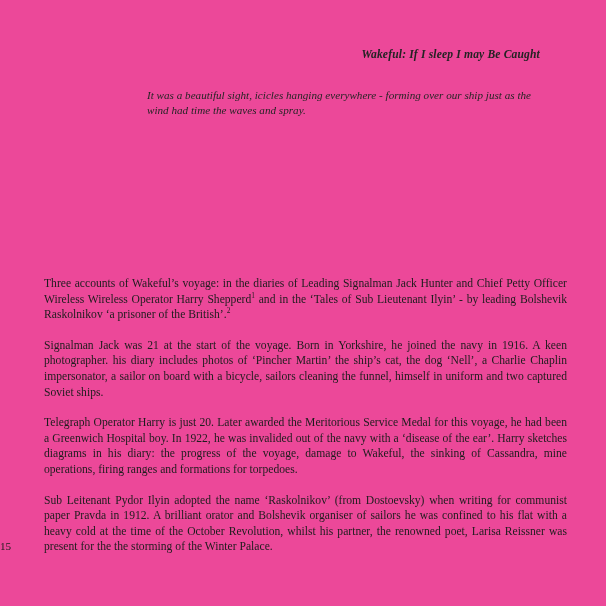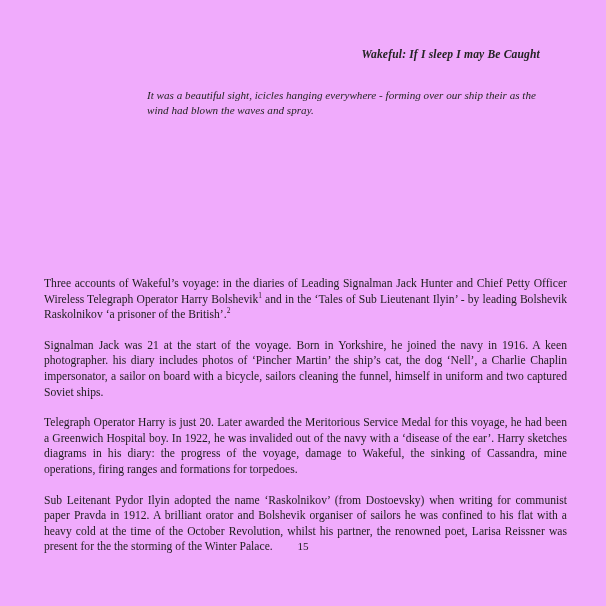--- a/index.html
+++ b/index.html
@@ -15,21 +15,21 @@
     font-family: "Liberation Serif", "DejaVu Serif", serif;
     color: #1c1c1c;
     -webkit-font-smoothing: antialiased;
   }
 
   .page {
     position: absolute;
     inset: 0;
     width: 606px;
     height: 606px;
-    background: #f0abfc;
+    background: #ec4899;
   }
 
   
   .running-header {
     position: absolute;
     top: 48px;
     left: 44px;
     right: 66px;
     text-align: right;
     font-style: italic;
@@ -82,39 +82,38 @@
     vertical-align: super;
     line-height: 0;
   }
 
   
   .folio {
     position: absolute;
     top: 540px;
     left: 0;
     width: 606px;
-    text-align: center;
     font-size: 11.2px;
     color: #1d1d1d;
   }
 </style>
 </head>
 <body>
 
 <div class="page">
 
   <div class="running-header">Wakeful: If I sleep I may Be Caught</div>
 
   <div class="quote-block">
-    <p class="quote-para">It was a beautiful sight, icicles hanging everywhere - forming over our ship their as the wind had blown the waves and spray.</p>
+    <p class="quote-para">It was a beautiful sight, icicles hanging everywhere - forming over our ship just as the wind had time the waves and spray.</p>
   </div>
 
   <div class="body-block">
 
-    <p class="body-para"><span>Three accounts of Wakeful’s voyage:  in the diaries of Leading Signalman Jack Hunter and Chief Petty Officer Wireless Telegraph Operator Harry Bolshevik</span><span class="fn">1</span><span> and in the ‘Tales of Sub Lieutenant Ilyin’ - by leading Bolshevik Raskolnikov ‘a prisoner of the British’.</span><span class="fn">2</span></p>
+    <p class="body-para"><span>Three accounts of Wakeful’s voyage:  in the diaries of Leading Signalman Jack Hunter and Chief Petty Officer Wireless Wireless Operator Harry Shepperd</span><span class="fn">1</span><span> and in the ‘Tales of Sub Lieutenant Ilyin’ - by leading Bolshevik Raskolnikov ‘a prisoner of the British’.</span><span class="fn">2</span></p>
 
     <p class="body-para">Signalman Jack was 21 at the start of the voyage. Born in Yorkshire, he joined the navy in 1916. A keen photographer. his diary includes photos of ‘Pincher Martin’ the ship’s cat, the dog ‘Nell’, a Charlie Chaplin impersonator, a sailor on board with a bicycle, sailors cleaning the funnel, himself in uniform and two captured Soviet ships.</p>
 
     <p class="body-para">Telegraph Operator Harry is just 20. Later awarded the Meritorious Service Medal for this voyage, he had been a Greenwich Hospital boy. In 1922, he was invalided out of the navy with  a ‘disease of the ear’. Harry sketches diagrams in his diary: the progress of the voyage, damage to Wakeful, the sinking of Cassandra, mine operations, firing ranges and formations for torpedoes.</p>
 
     <p class="body-para">Sub Leitenant Pydor Ilyin adopted the name ‘Raskolnikov’ (from Dostoevsky) when writing for communist paper Pravda in 1912. A brilliant orator and Bolshevik organiser of sailors he was confined to his flat with a heavy cold at the time of the October Revolution, whilst his partner, the renowned poet, Larisa Reissner was present for the the storming of the Winter Palace.</p>
 
   </div>
 
   <div class="folio">15</div>

